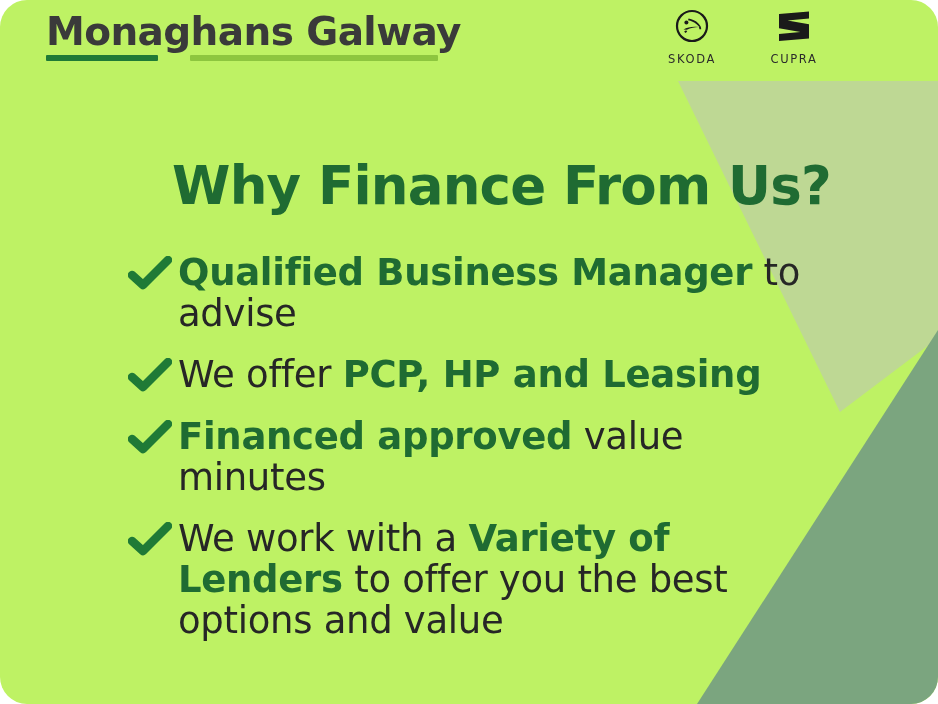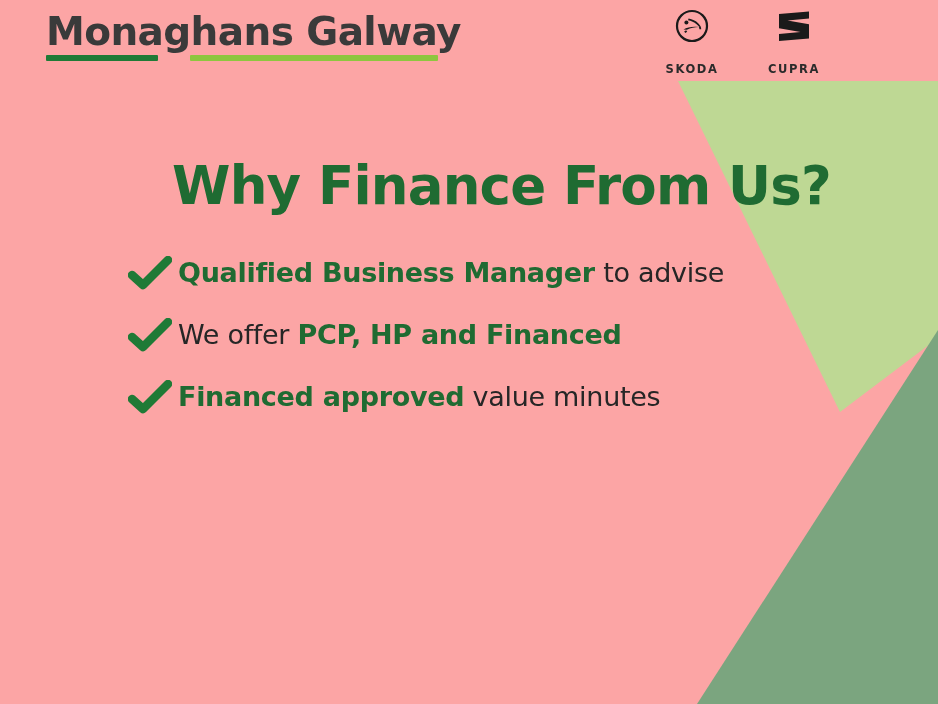--- a/index.html
+++ b/index.html
@@ -7,22 +7,23 @@
     padding: 0;
     background: #ffffff;
   }
   body {
     font-family: "Liberation Sans", sans-serif;
   }
   #slide {
     position: relative;
     width: 938px;
     height: 704px;
-    background: #fca5a5;
+    background: #bef264;
     overflow: hidden;
+    border-radius: 27px;
   }
 
   
   #decor {
     position: absolute;
     left: 0; top: 0;
     width: 938px;
     height: 704px;
     pointer-events: none;
   }
@@ -85,24 +86,24 @@
     flex-direction: column;
     align-items: center;
   }
   .brand-mark {
     height: 36px;
     display: flex;
     align-items: center;
     justify-content: center;
   }
   .brand-name {
-    margin-top: 18px;
+    margin-top: 8px;
     font-family: "DejaVu Sans", sans-serif;
     font-size: 11.5px;
-    font-weight: 700;
+    font-weight: 400;
     letter-spacing: 1.6px;
     color: #2b2b2b;
     text-align: center;
     white-space: nowrap;
   }
 
   
   #title {
     position: absolute;
     left: 172px;
@@ -129,21 +130,21 @@
     margin-bottom: 20px;
   }
   .bullet-check {
     flex: 0 0 auto;
     width: 50px;
     padding-top: 4px;
   }
   .bullet-text {
     flex: 1 1 auto;
     font-family: "DejaVu Sans", sans-serif;
-    font-size: 27px;
+    font-size: 37px;
     line-height: 41px;
     color: #262626;
     letter-spacing: -0.3px;
   }
   .bullet-text .hl {
     color: #1f6b32;
     font-weight: 700;
   }
 </style>
 </head>
@@ -209,29 +210,37 @@
       </div>
       <div class="bullet-text"><span class="hl">Qualified Business Manager</span><span> to advise</span></div>
     </div>
 
     <div class="bullet">
       <div class="bullet-check">
         <svg width="44" height="34" viewBox="0 0 44 34" aria-hidden="true">
           <path d="M4 19 L15 29 L40 4" fill="none" stroke="#1f7a36" stroke-width="8.5" stroke-linecap="round" stroke-linejoin="round"></path>
         </svg>
       </div>
-      <div class="bullet-text"><span>We offer </span><span class="hl">PCP, HP and Financed</span></div>
+      <div class="bullet-text"><span>We offer </span><span class="hl">PCP, HP and Leasing</span></div>
     </div>
 
 
     <div class="bullet">
       <div class="bullet-check">
         <svg width="44" height="34" viewBox="0 0 44 34" aria-hidden="true">
           <path d="M4 19 L15 29 L40 4" fill="none" stroke="#1f7a36" stroke-width="8.5" stroke-linecap="round" stroke-linejoin="round"></path>
         </svg>
       </div>
       <div class="bullet-text"><span class="hl">Financed approved</span><span> value minutes</span></div>
     </div>
 
+    <div class="bullet">
+      <div class="bullet-check">
+        <svg width="44" height="34" viewBox="0 0 44 34" aria-hidden="true">
+          <path d="M4 19 L15 29 L40 4" fill="none" stroke="#1f7a36" stroke-width="8.5" stroke-linecap="round" stroke-linejoin="round"></path>
+        </svg>
+      </div>
+      <div class="bullet-text"><span>We work with a </span><span class="hl">Variety of Lenders</span><span> to offer you the best options and value</span></div>
+    </div>
 
   </div>
 
 </div>
 
 </body></html>

